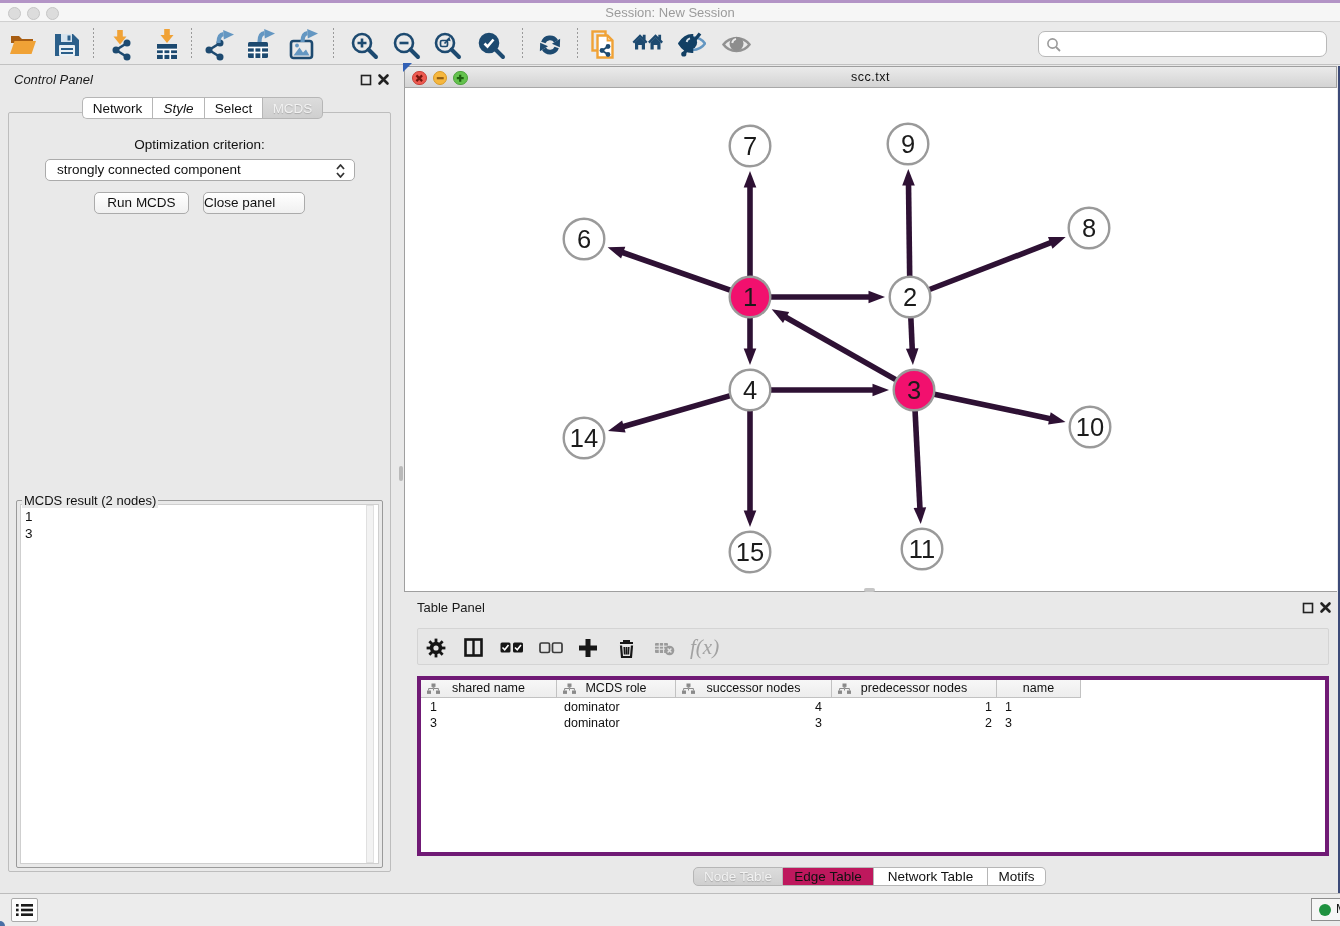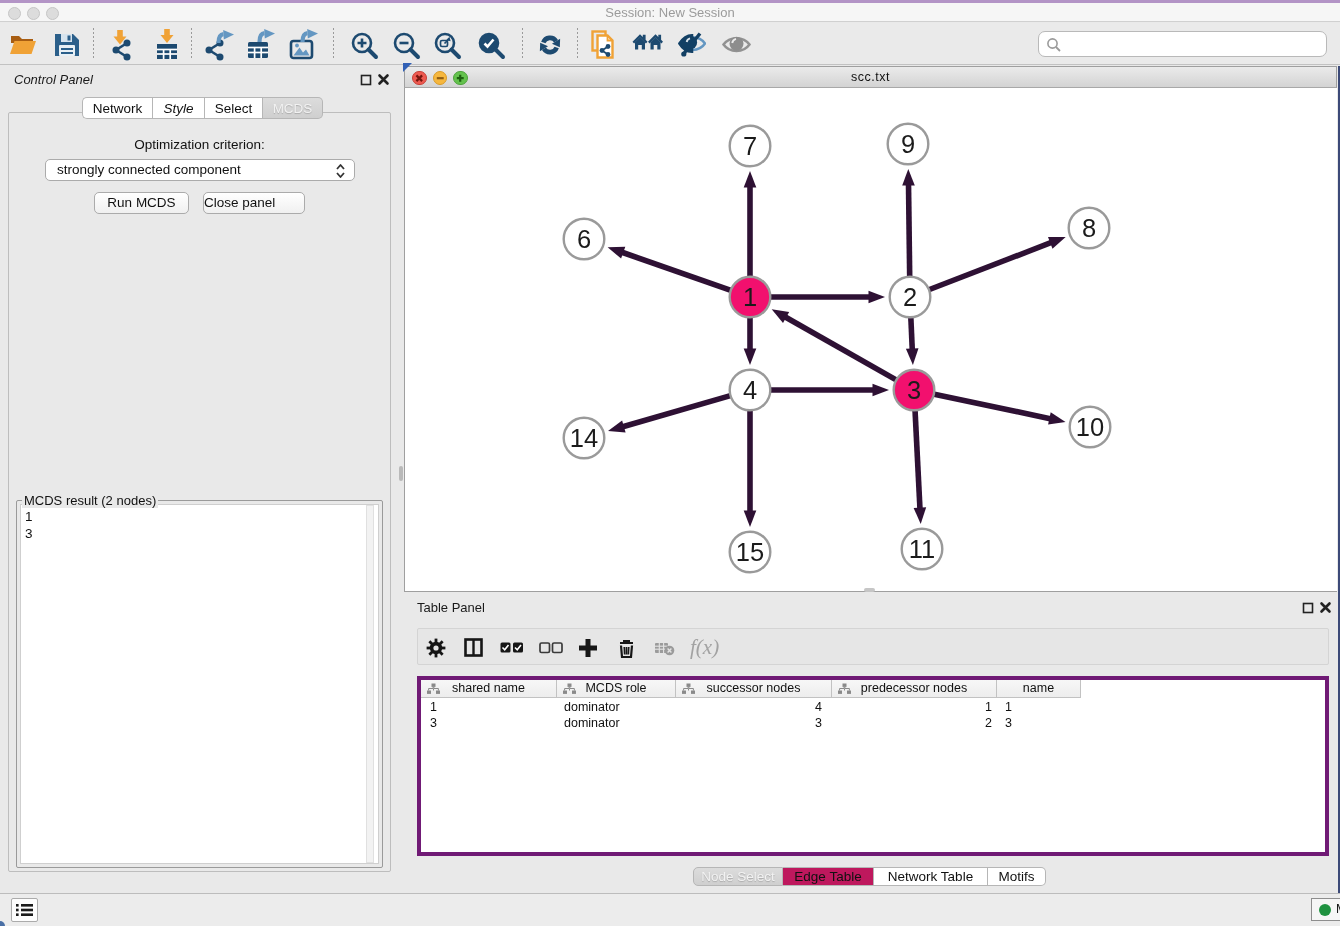--- a/index.html
+++ b/index.html
@@ -419,21 +419,21 @@
 <span class="abs" style="left:9px;">3</span>
           <span class="abs" style="left:143px;">dominator</span>
           <span class="abs" style="left:255px;width:146px;text-align:right;">3</span>
           <span class="abs" style="left:411px;width:160px;text-align:right;">2</span>
           <span class="abs" style="left:584px;">3</span>
         </div>
 </div>
   </div>
 
   <div class="abs" style="left:289px;top:270px;height:19px;">
-    <div style="float:left;width:90px;height:19px;background:linear-gradient(#dcdcdc,#cfcfcf);border:1px solid #b6b6b6;border-radius:5px 0 0 5px;text-align:center;font-size:13.5px;line-height:18px;color:#f2f2f2;text-shadow:0 1px 1px #aaa;">Node Select</div>
+    <div style="float:left;width:90px;height:19px;background:linear-gradient(#dcdcdc,#cfcfcf);border:1px solid #b6b6b6;border-radius:5px 0 0 5px;text-align:center;font-size:13.5px;line-height:18px;color:#f2f2f2;text-shadow:0 1px 1px #aaa;">Node Table</div>
     <div style="float:left;width:91px;height:19px;background:#be185d;border:1px solid #b6b6b6;border-left:none;text-align:center;font-size:13.5px;line-height:18px;color:#111;">Edge Table</div>
     <div style="float:left;width:114px;height:19px;background:#fff;border:1px solid #b6b6b6;border-left:none;text-align:center;font-size:13.5px;line-height:18px;color:#111;">Network Table</div>
     <div style="float:left;width:58px;height:19px;background:#fff;border:1px solid #b6b6b6;border-left:none;border-radius:0 5px 5px 0;text-align:center;font-size:13.5px;line-height:18px;color:#111;">Motifs</div>
   </div>
 </div>
 
 <div class="abs" style="left:0;top:893px;width:1340px;height:33px;background:#ececec;border-top:1px solid #bcbcbc;">
   <div class="abs" style="left:11px;top:4px;width:27px;height:24px;background:#fdfdfd;border:1px solid #ababab;border-radius:2px;">
     <svg width="17" height="14" style="position:absolute;left:4px;top:4px">
         <g fill="#1a1a1a">

